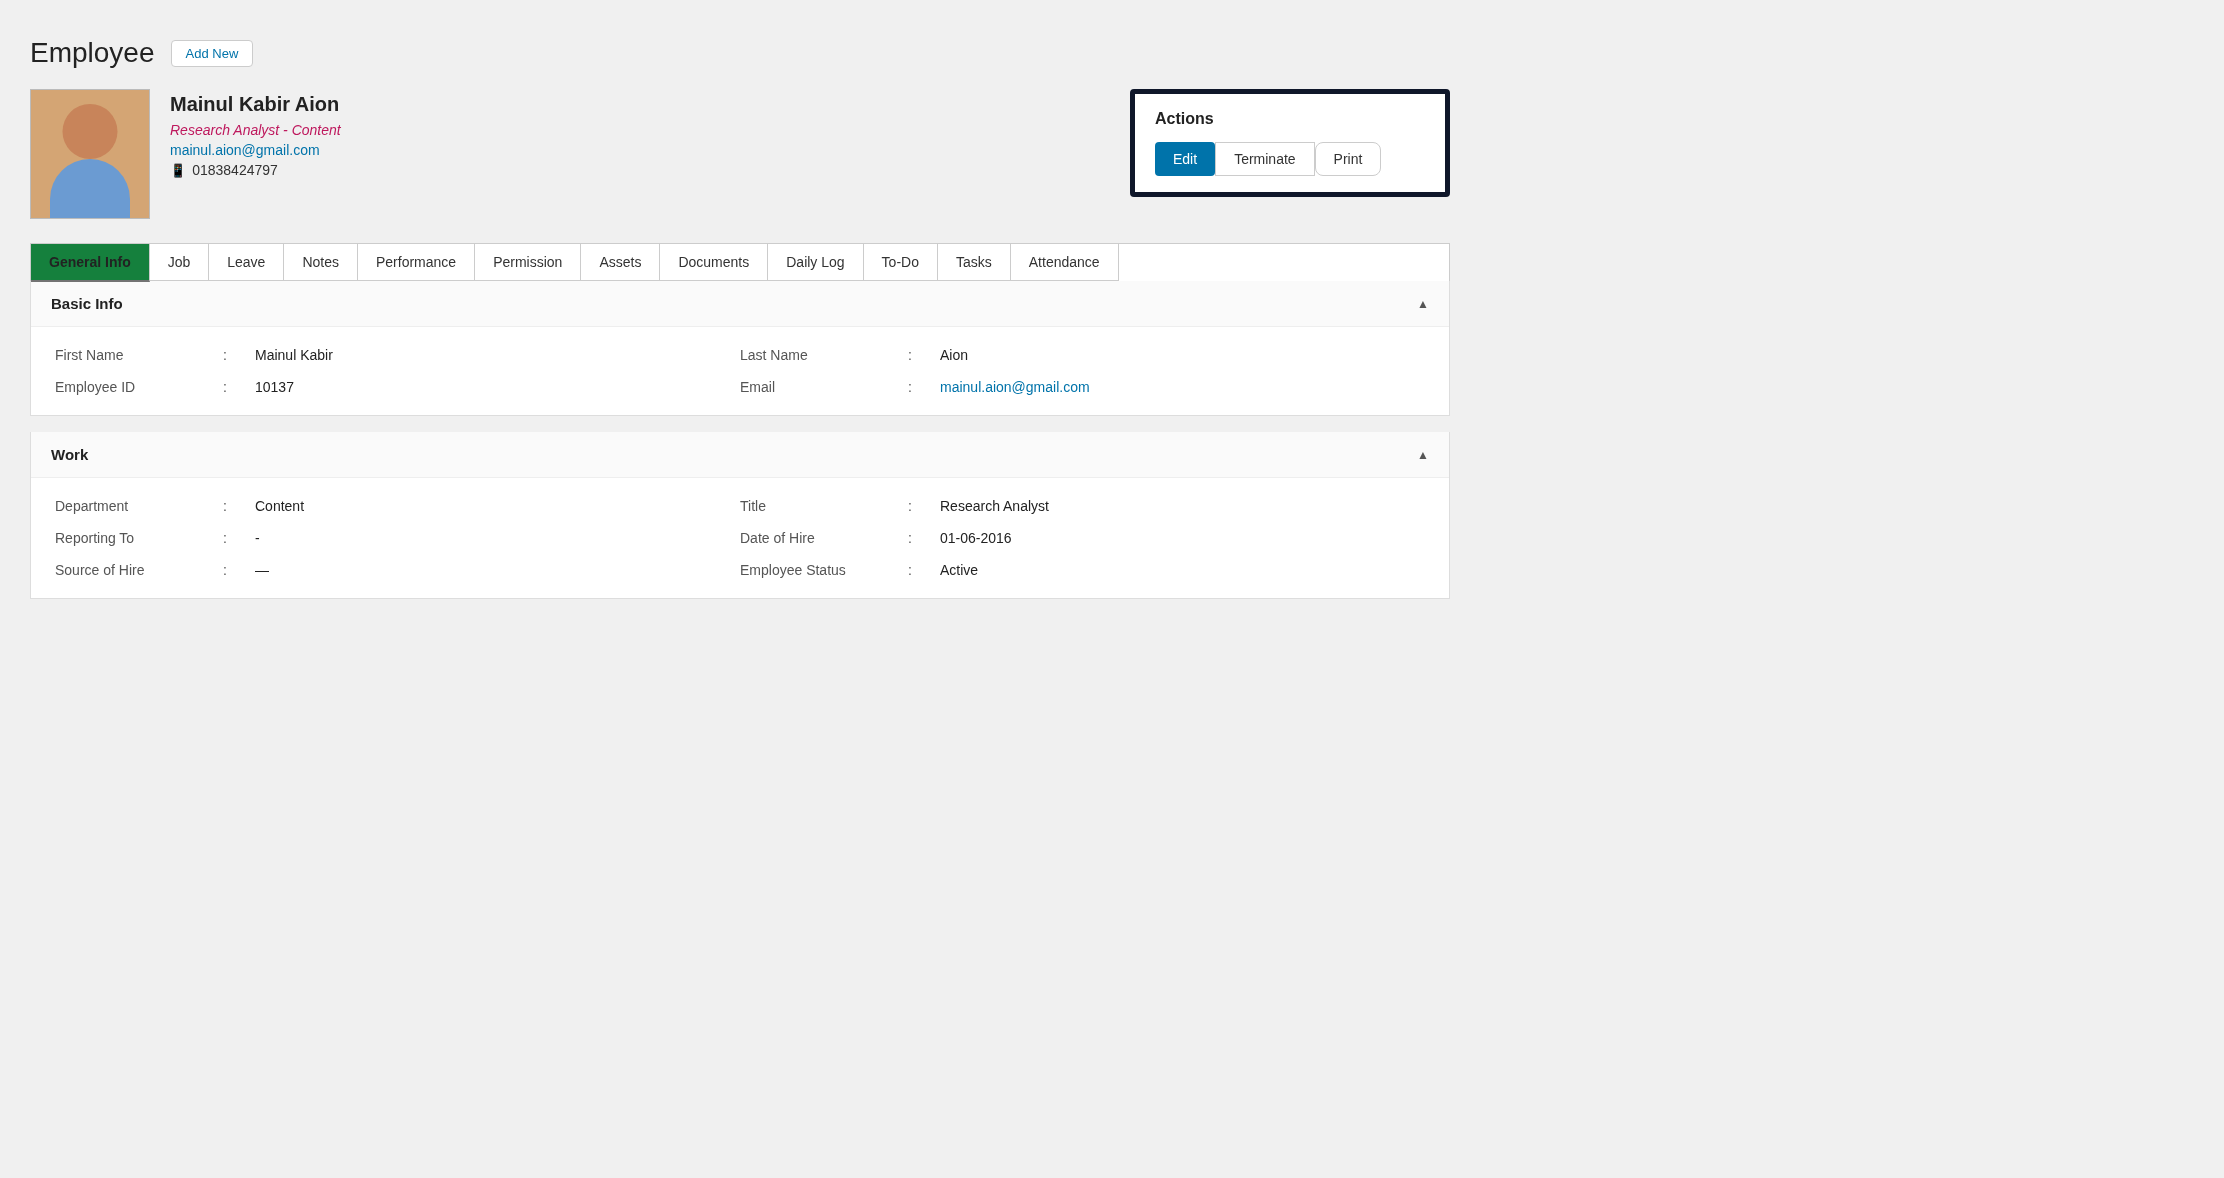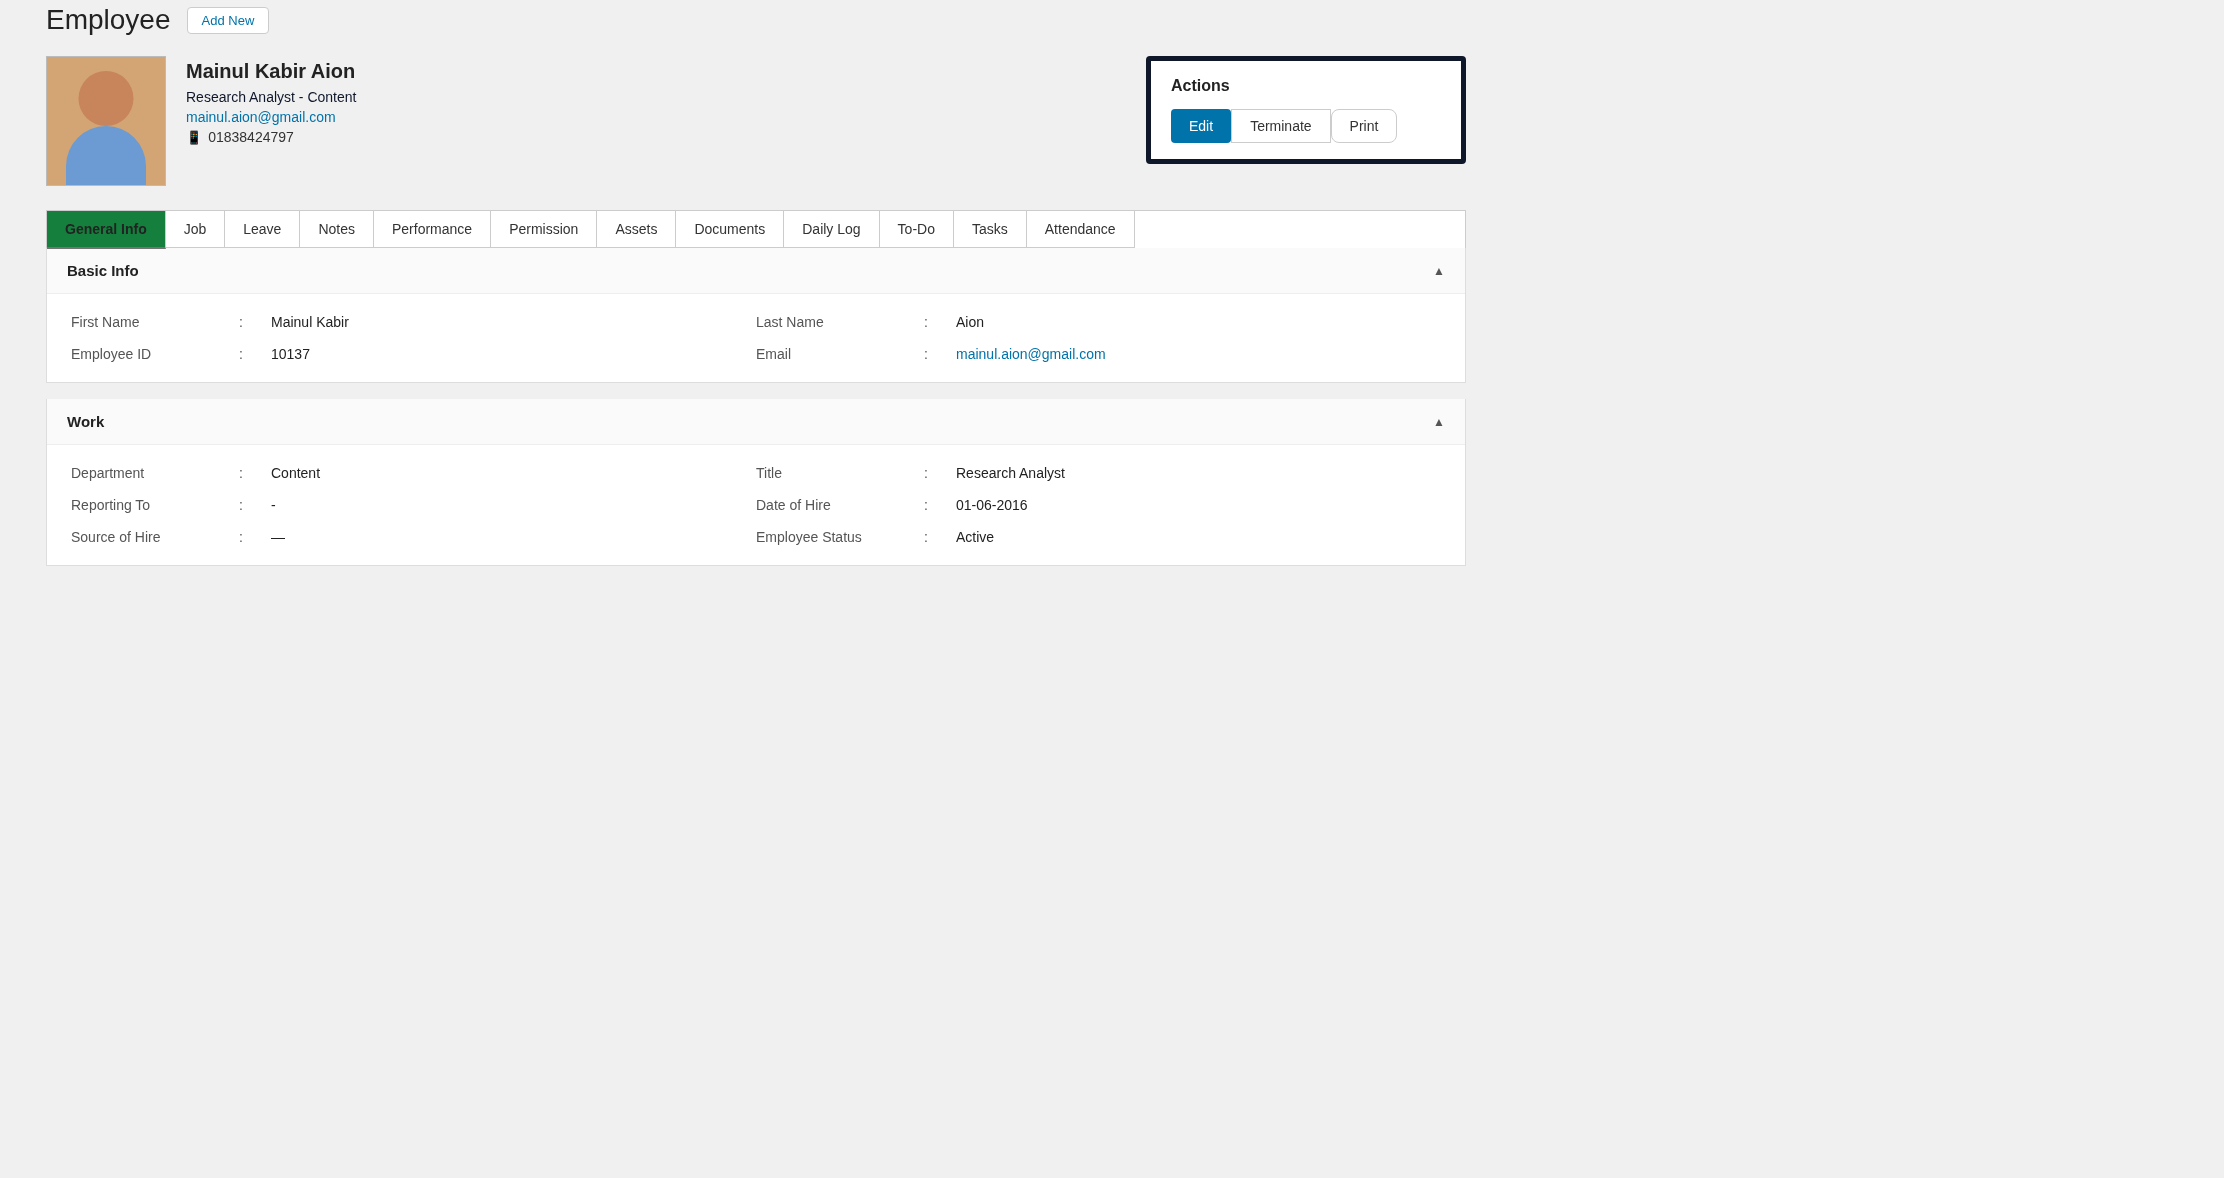--- a/index.html
+++ b/index.html
@@ -3,23 +3,22 @@
   <meta charset="utf-8">
   <style>
     * { box-sizing: border-box; margin: 0; padding: 0; }
     body {
       font-family: -apple-system, BlinkMacSystemFont, "Segoe UI", Arial, sans-serif;
       font-size: 14px;
       background: #f0f0f0;
       color: #333;
     }
     .page-wrapper {
-      padding: 4px 30px;
+      padding: 37px 30px;
       max-width: 1480px;
-      margin-left: 16px;
     }
     .page-header {
       display: flex;
       align-items: center;
       gap: 16px;
       margin-bottom: 20px;
     }
     .page-title {
       font-size: 28px;
       font-weight: 400;
@@ -60,22 +59,23 @@
       padding-top: 4px;
     }
     .employee-name {
       font-size: 20px;
       font-weight: bold;
       color: #222;
       margin-bottom: 6px;
     }
     .employee-title {
       font-size: 14px;
-      color: #0f172a;
+      color: #be185d;
       margin-bottom: 4px;
+      font-style: italic;
     }
     .employee-email {
       color: #0073aa;
       text-decoration: none;
       font-size: 14px;
       display: block;
       margin-bottom: 4px;
     }
     .employee-phone {
       display: flex;

